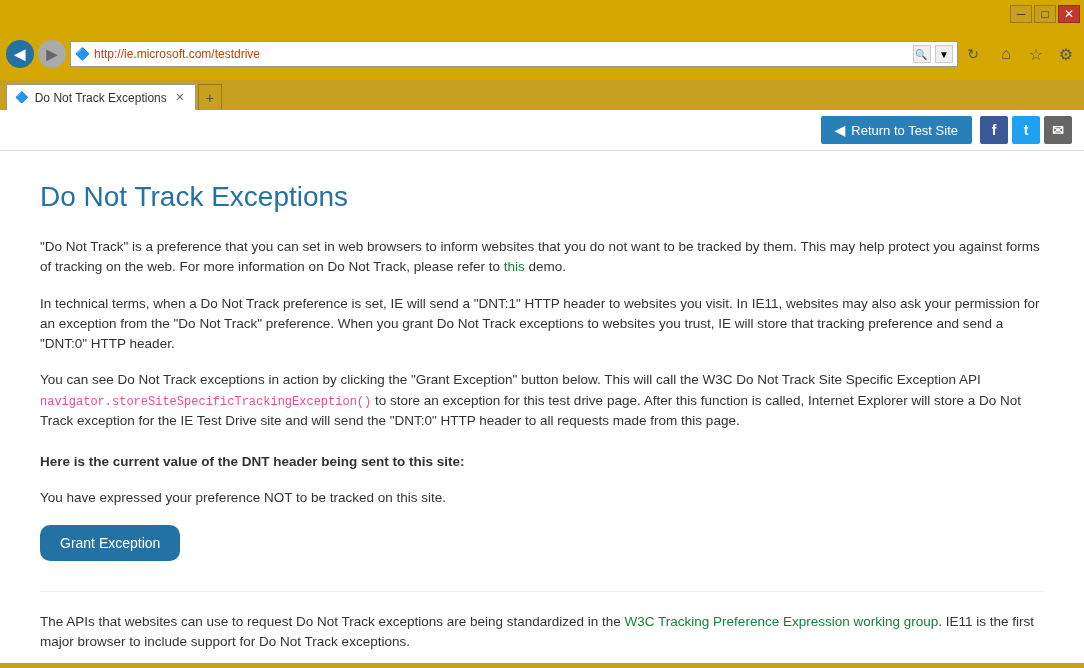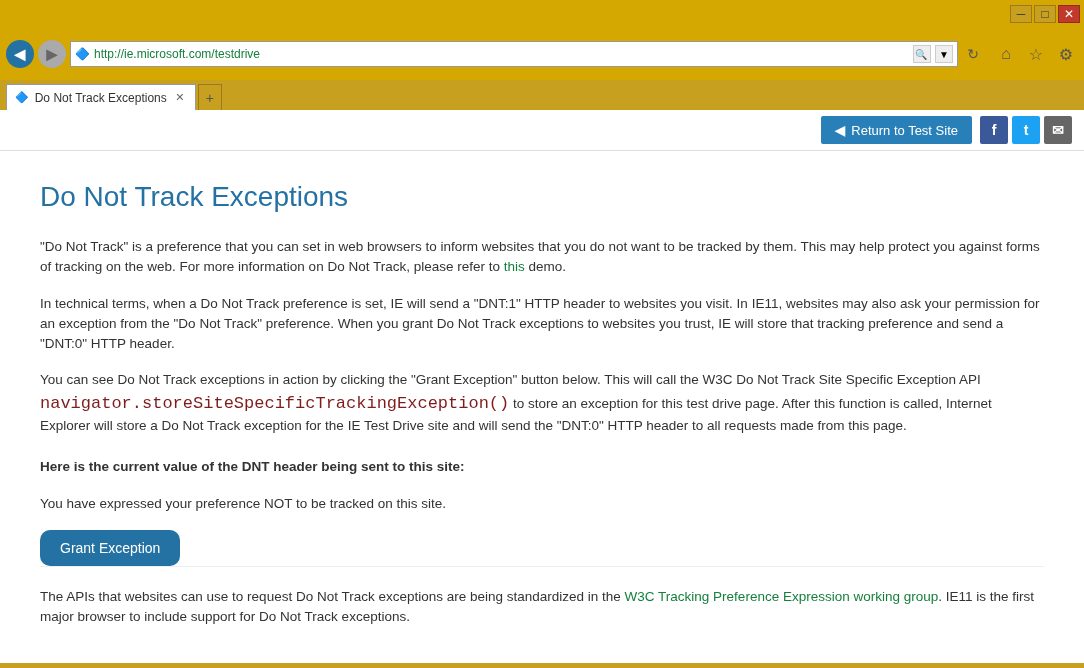--- a/index.html
+++ b/index.html
@@ -76,21 +76,21 @@
       padding: 0 4px;
       gap: 4px;
     }
     .address-icon {
       color: #2471a3;
       font-size: 12px;
     }
     .address-text {
       flex: 1;
       font-size: 12px;
-      color: #15803d;
+      color: #c2410c;
       border: none;
       outline: none;
       background: transparent;
     }
     .address-search-btn {
       width: 18px;
       height: 18px;
       background: #eee;
       border: 1px solid #ccc;
       cursor: pointer;
@@ -241,22 +241,22 @@
     }
     .page-body p {
       margin-bottom: 16px;
     }
     .page-body a {
       color: #15803d;
       text-decoration: none;
     }
     .code-inline {
       font-family: 'Courier New', monospace;
-      font-size: 17px;
-      color: #7f1d1d;
+      font-size: 12px;
+      color: #ec4899;
     }
     .dnt-header-label {
       font-weight: bold;
       margin-bottom: 6px;
       margin-top: 21px;
     }
     .dnt-value {
       font-size: 24px;
       font-weight: bold;
       color: #27ae60;
@@ -267,20 +267,21 @@
       margin-bottom: 20px;
     }
     .grant-btn {
       background: #2471a3;
       color: white;
       border: none;
       padding: 10px 20px;
       font-size: 14px;
       cursor: pointer;
       border-radius: 10px;
+      margin-bottom: 30px;
     }
     .footer-text {
       font-size: 13.5px;
       color: #333;
       border-top: 1px solid #eee;
       padding-top: 20px;
       line-height: 1.5;
     }
   </style>
 </head>

